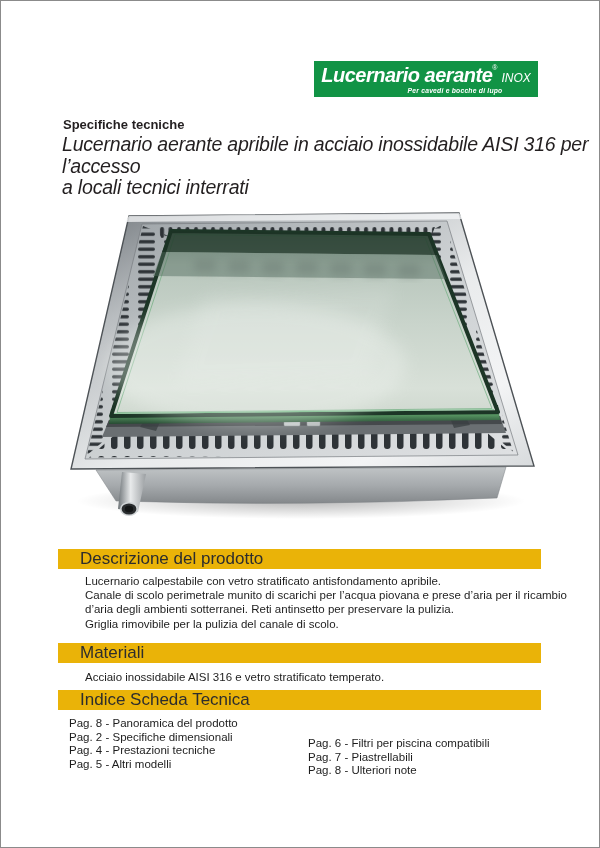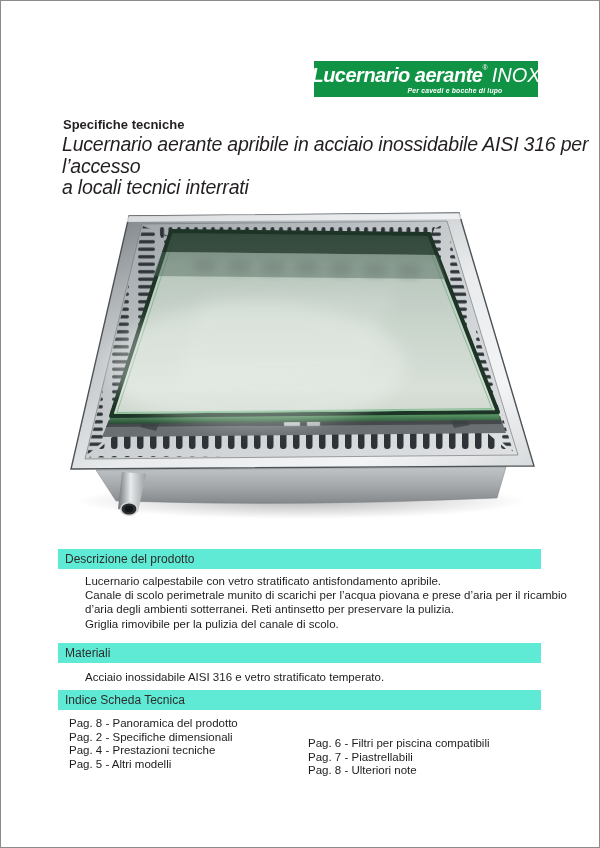--- a/index.html
+++ b/index.html
@@ -16,33 +16,33 @@
   
   .logo{
     position:absolute;top:60px;right:61px;width:224px;height:36px;
     background:#119345;
     display:flex;flex-direction:column;align-items:center;justify-content:center;
     line-height:1;
   }
   .logo-main{color:#ffffff;white-space:nowrap;margin-top:2px;}
   .logo-brand{font-size:20px;font-weight:bold;font-style:italic;letter-spacing:-0.5px;}
   .logo-reg{font-size:7px;vertical-align:top;position:relative;top:-1px;}
-  .logo-inox{font-size:20px;font-style:italic;font-weight:400;margin-left:4px;letter-spacing:0px;}
+  .logo-inox{font-size:12px;font-style:italic;font-weight:400;margin-left:4px;letter-spacing:0px;}
   .logo-tagline{color:#ffffff;font-size:6.8px;font-weight:bold;font-style:italic;margin-top:2.5px;margin-left:58px;letter-spacing:0.2px;}
   
   .kicker{position:absolute;left:62px;top:116px;font-size:13px;font-weight:bold;}
   .doc-title{position:absolute;left:61px;top:133px;font-size:19.5px;font-style:italic;line-height:21.5px;letter-spacing:-0.2px;}
   
   .product{position:absolute;left:55px;top:192px;width:490px;height:335px;}
   
   .bar{
     position:absolute;left:57px;width:483px;height:20px;
-    background:#5eead4;
-    font-size:12px;line-height:20px;color:#2d2d2d;
-    padding-left:7px;box-sizing:border-box;
+    background:#eab308;
+    font-size:17px;line-height:20px;color:#2d2d2d;
+    padding-left:22px;box-sizing:border-box;
   }
   .bar-descrizione{top:548px;}
   .bar-materiali{top:642px;}
   .bar-indice{top:689px;}
   .body-text{position:absolute;left:68px;font-size:11.5px;line-height:14.2px;color:#1d1d1d;margin-left:16px;}
   .body-descrizione{top:573px;}
   .body-materiali{top:669px;}
   .index-cols{position:absolute;left:68px;top:716px;width:472px;display:flex;font-size:11.5px;line-height:13.6px;color:#1d1d1d;}
   .index-col-left{width:239px;}
   .index-col-right{flex:1;margin-top:20px;}

